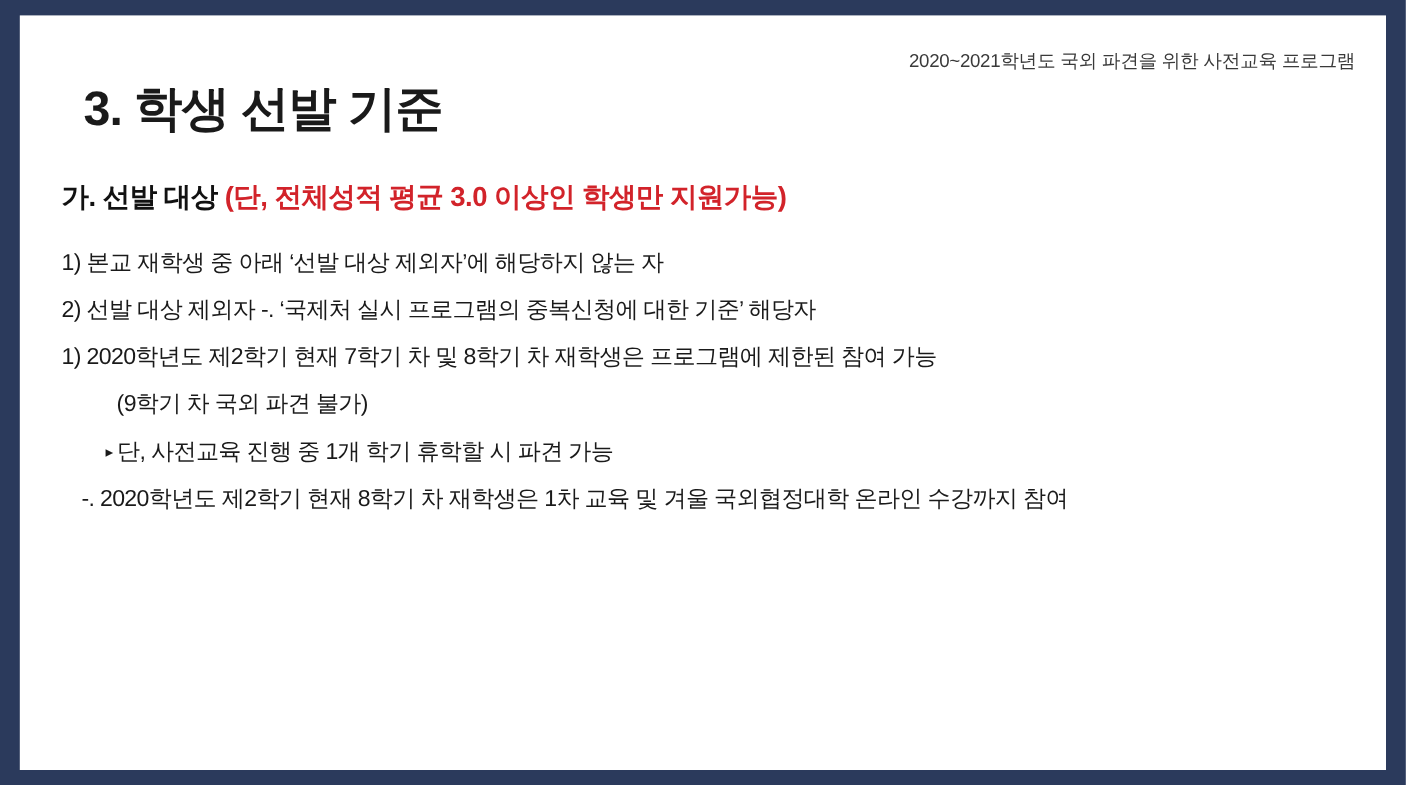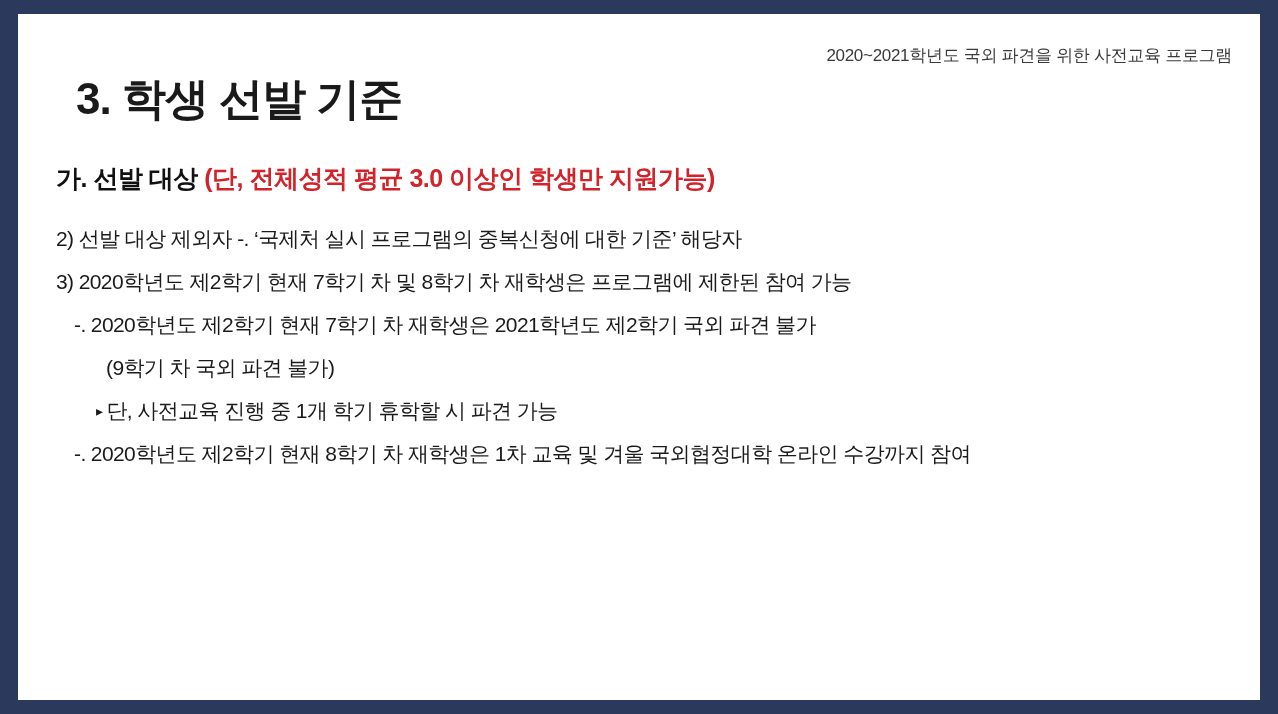--- a/index.html
+++ b/index.html
@@ -86,21 +86,21 @@
 
   <div class="header-note">2020~2021학년도 국외 파견을 위한 사전교육 프로그램</div>
 
   <div class="slide-title">3. 학생 선발 기준</div>
 
   <div class="section-head">
     <span>가. 선발 대상 </span><span class="note">(단, 전체성적 평균 3.0 이상인 학생만 지원가능)</span>
   </div>
 
   <div class="body">
+    <div class="line lvl0">1) 본교 재학생 중 아래 ‘선발 대상 제외자’에 해당하지 않는 자</div>
     <div class="line lvl0">2) 선발 대상 제외자 -. ‘국제처 실시 프로그램의 중복신청에 대한 기준’ 해당자</div>
-    <div class="line lvl0">3) 2020학년도 제2학기 현재 7학기 차 및 8학기 차 재학생은 프로그램에 제한된 참여 가능</div>
-    <div class="line lvl1">-. 2020학년도 제2학기 현재 7학기 차 재학생은 2021학년도 제2학기 국외 파견 불가</div>
+    <div class="line lvl0">1) 2020학년도 제2학기 현재 7학기 차 및 8학기 차 재학생은 프로그램에 제한된 참여 가능</div>
     <div class="line lvl3">(9학기 차 국외 파견 불가)</div>
     <div class="line lvl2"><span class="tri">▸</span><span>단, 사전교육 진행 중 1개 학기 휴학할 시 파견 가능</span></div>
     <div class="line lvl1">-. 2020학년도 제2학기 현재 8학기 차 재학생은 1차 교육 및 겨울 국외협정대학 온라인 수강까지 참여</div>
   </div>
 
 </div>
 
 </body></html>

